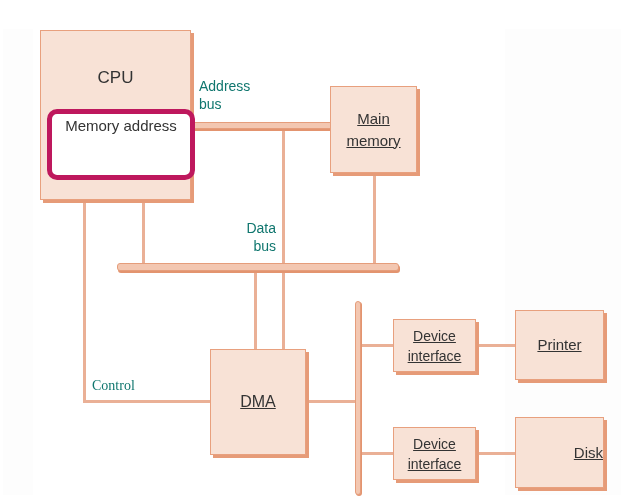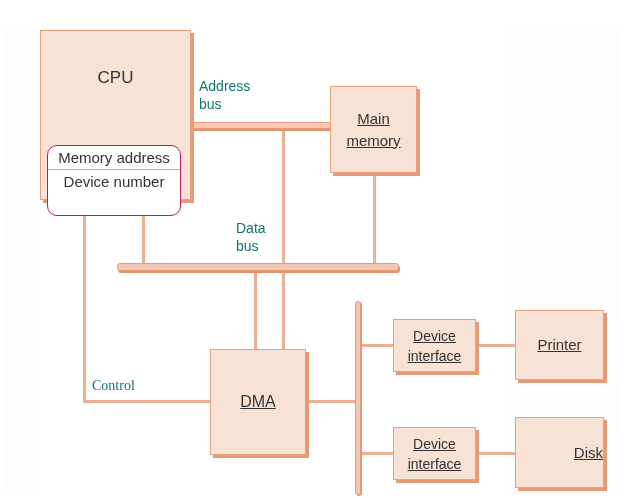--- a/index.html
+++ b/index.html
@@ -36,31 +36,31 @@
     display: flex; align-items: center; justify-content: center;
     text-align: center; font-size: 15px; line-height: 22px;
     color: #333333;
     text-decoration: underline;
   }
   .cpu-title {
     position: absolute; left: 0; right: 0; top: 36px; text-align: center;
     font-size: 17px; color: #333333;
   }
   .regs {
-    position: absolute; left: 6px; top: 78px; width: 134px; height: 71px;
-    background: #ffffff; border: 1px solid #be185d; border-radius: 10px;
-    box-sizing: border-box; overflow: hidden; margin-top: 36px;
+    position: absolute; left: 6px; top: 78px; width: 148px; height: 71px;
+    background: #ffffff; border: 5px solid #be185d; border-radius: 10px;
+    box-sizing: border-box; overflow: hidden;
   }
   .reg {
     height: 23px; line-height: 23px; text-align: center; font-size: 15px;
     border-bottom: 1px solid #e8a07e; color: #333333;
   }
   .reg:last-child { border-bottom: none; }
   .label { position: absolute; font-size: 14px; line-height: 18px; color: #0f766e; }
-  .center { text-align: left; }
+  .center { text-align: right; }
 </style>
 </head>
 <body>
 
 <div class="band"></div>
 <div class="inner"></div>
 
 <div class="line" style="left:83px; top:200px; width:3px; height:203px;"></div>
 <div class="line" style="left:83px; top:400px; width:128px; height:3px;"></div>
 <div class="line" style="left:142px; top:200px; width:3px; height:64px;"></div>
@@ -74,21 +74,20 @@
 <div class="line" style="left:477px; top:452px; width:39px; height:3px;"></div>
 
 <div class="bus" style="left:191px; top:122px; width:138px; height:5px; border-radius:0;"></div>
 <div class="bus" style="left:117px; top:263px; width:280px; height:6px; border-radius:3px;"></div>
 <div class="vbus" style="left:355px; top:301px; width:4px; height:192px;"></div>
 
 <div class="box" style="left:40px; top:30px; width:151px; height:170px; display:block;">
   <div class="cpu-title">CPU</div>
   <div class="regs">
     <div class="reg">Memory address</div>
-    <div class="reg">Device number</div>
   </div>
 </div>
 
 <div class="box" style="left:330px; top:86px; width:87px; height:87px; flex-direction:column;">
   <span>Main</span>
   <span>memory</span>
 </div>
 
 <div class="box" style="left:210px; top:349px; width:96px; height:106px; font-size:16px;">
   <span>DMA</span>

